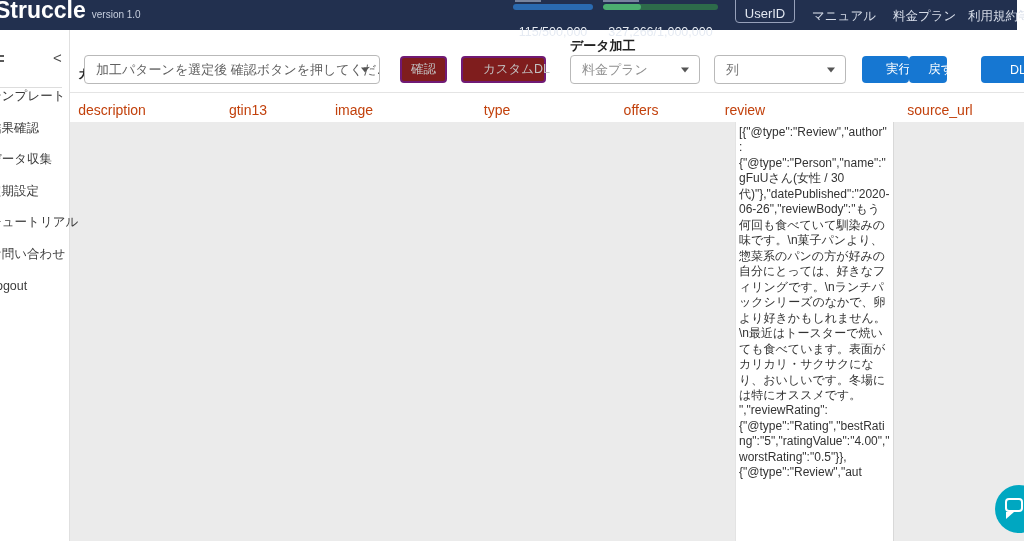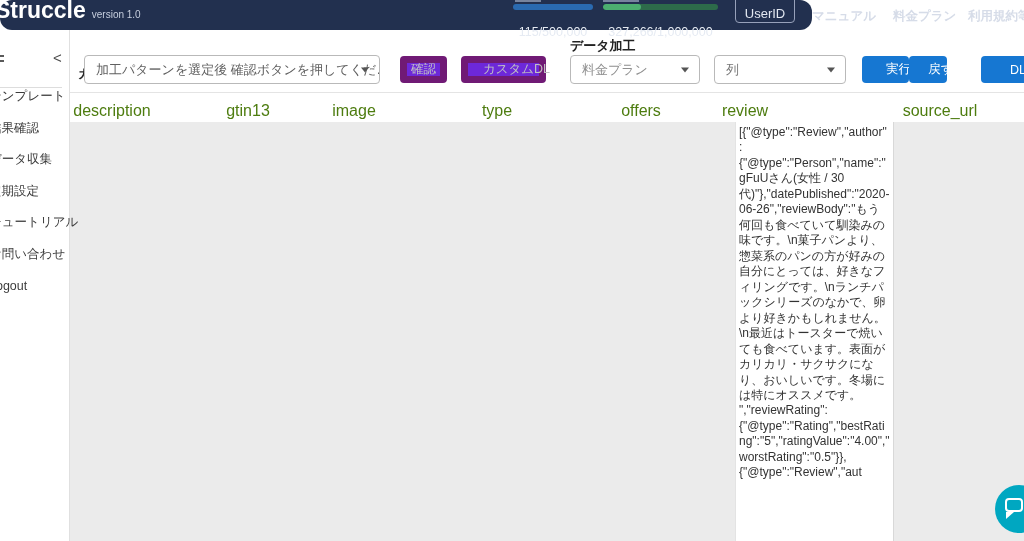--- a/index.html
+++ b/index.html
@@ -2,40 +2,40 @@
 <html><head>
 <meta charset="utf-8">
 <style>
   html,body{margin:0;padding:0;}
   body{
     width:1024px;height:541px;overflow:hidden;position:relative;
     background:#ffffff;font-family:"Liberation Sans",sans-serif;
     -webkit-font-smoothing:antialiased;
   }
   
-  .topbar{position:absolute;left:0;top:0;width:812px;height:30px;background:#22304f;z-index:5;border-radius:12px;}
+  .topbar{position:absolute;left:0;top:0;width:1017px;height:30px;background:#22304f;z-index:5;}
   .logo{position:absolute;left:-5px;top:-3px;font-size:23px;font-weight:bold;color:#ffffff;white-space:nowrap;}
   .logo .version{font-size:10px;font-weight:normal;color:#c7cfdf;margin-left:6px;}
   .meter{position:absolute;top:4px;}
   .meter-bar{height:6px;border-radius:3px;overflow:hidden;position:relative;}
   .meter-fill{height:100%;border-radius:3px;}
   .meter-1{left:513px;width:80px;}
   .meter-1 .meter-bar{background:#2a6ab0;}
   .meter-1 .meter-fill{background:#5a93d8;}
   .meter-2{left:603px;width:115px;}
   .meter-2 .meter-bar{background:#2d6b4a;}
   .meter-2 .meter-fill{background:#4caf70;}
   .meter-value{margin-top:15px;font-size:12.5px;color:#e6ebf3;text-align:center;white-space:nowrap;}
   .bar-label-clip{position:absolute;top:0;height:2px;background:rgba(190,202,224,.55);}
   .clip-1{left:515px;width:26px;}
   .clip-2{left:603px;width:36px;}
   .user-btn{position:absolute;left:735px;top:-7px;width:60px;height:30px;box-sizing:border-box;
     border:1px solid #97a1ba;border-radius:4px;background:transparent;color:#e2e7f0;
     font-size:13px;text-align:center;padding-top:11px;font-family:inherit;}
-  .nav-link{position:absolute;top:8px;font-size:12.5px;color:#d6dce8;cursor:pointer;white-space:nowrap;font-weight:bold;}
+  .nav-link{position:absolute;top:8px;font-size:12.5px;color:#d6dce8;cursor:pointer;white-space:nowrap;}
   .nav-1{left:812px;}.nav-2{left:893px;}.nav-3{left:968px;}
   
   .sidebar{position:absolute;left:0;top:30px;width:70px;height:511px;background:#fff;
     border-right:1px solid #e0e0e0;box-sizing:border-box;z-index:3;}
   .frag{position:absolute;left:0;top:25px;}
   .frag i{display:block;width:4px;height:2px;background:#5a5a5a;margin-bottom:3px;}
   .collapse{position:absolute;left:53px;top:19px;font-size:15px;color:#4a4a4a;cursor:pointer;}
   .side-divider{position:absolute;left:0;top:57px;width:62px;border-top:1px solid #dddddd;}
   .side-items{position:absolute;left:0;top:51px;right:0;}
   .side-item{height:31.6px;line-height:31.6px;font-size:12.5px;color:#3c3c3c;
@@ -50,30 +50,30 @@
     border-radius:4px;background:#fff;font-size:13px;display:flex;align-items:center;
     padding:0 24px 0 11px;white-space:nowrap;overflow:hidden;cursor:pointer;}
   .caret{position:absolute;right:10px;top:50%;transform:translateY(-50%);width:0;height:0;
     border-left:4px solid transparent;border-right:4px solid transparent;border-top:5px solid #555;}
   .sel-pattern{left:14px;width:296px;color:#5f5f5f;}
   .sel-type{left:500px;width:130px;color:#8f8f8f;}
   .sel-col{left:644px;width:132px;color:#777;}
   .btn{position:absolute;top:26px;height:27px;box-sizing:border-box;border-radius:4px;
     font-size:12.5px;font-family:inherit;display:flex;align-items:center;justify-content:center;
     white-space:nowrap;cursor:pointer;}
-  .btn-disabled{background:#6d28d9;border:7px solid #701a75;color:#c2c2c2;cursor:default;}
+  .btn-disabled{background:#7f1d1d;border:2px solid #701a75;color:#c2c2c2;cursor:default;}
   .btn-confirm{left:330px;width:47px;}
   .btn-customdl{left:391px;width:85px;padding-left:32px;}
   .btn-primary{background:#1677d2;border:none;color:#fff;padding-left:32px;}
   .btn-run{left:792px;width:47px;}
   .btn-undo{left:811px;width:26px;margin-left:28px;}
   .btn-dl{left:911px;width:48px;}
   
   .thead{position:absolute;left:0;top:63px;width:954px;height:29px;background:#fff;}
-  .th{position:absolute;top:9px;font-size:16px;color:#4d7c0f;transform:translateX(-50%);white-space:nowrap;}
+  .th{position:absolute;top:9px;font-size:14px;color:#c2410c;transform:translateX(-50%);white-space:nowrap;}
   .tbody{position:absolute;left:0;top:92px;width:954px;height:419px;background:#ebebeb;}
   .review-cell{position:absolute;left:665px;top:0;width:159px;height:419px;background:#fff;
     border-left:1px solid #e3e3e3;border-right:1px solid #d8d8d8;box-sizing:border-box;
     padding:3px 3px;overflow:hidden;font-size:12px;line-height:1.29;color:#333;
     white-space:pre-wrap;overflow-wrap:break-word;}
   
   .chat-fab{position:absolute;left:995px;top:485px;width:48px;height:48px;border-radius:50%;
     background:#00a7c1;z-index:6;cursor:pointer;}
   .bubble{position:absolute;left:10px;top:13px;width:18px;height:14px;
     border:2.5px solid #fff;border-radius:4px;box-sizing:border-box;}

